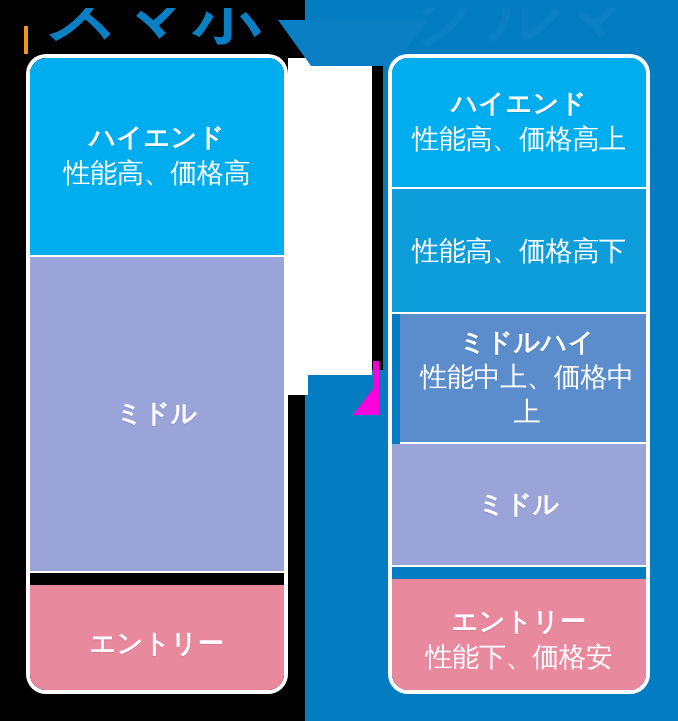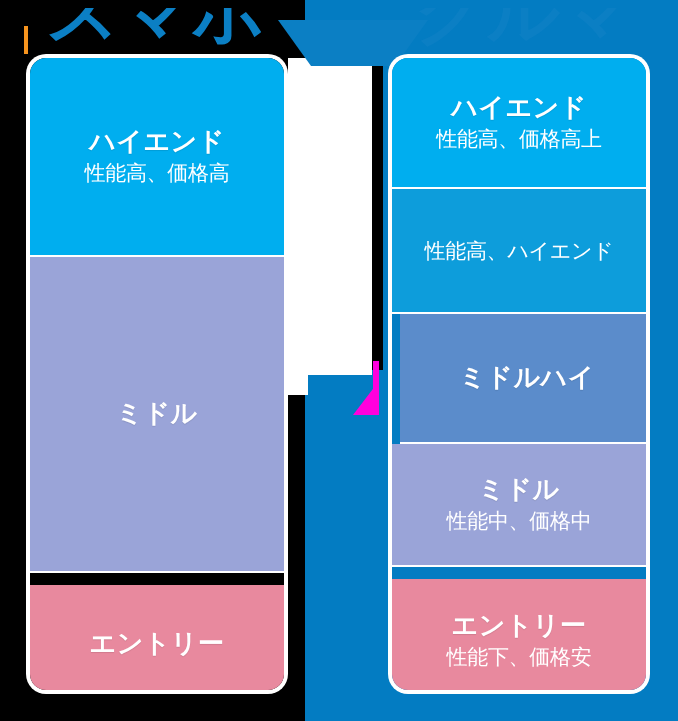--- a/index.html
+++ b/index.html
@@ -155,21 +155,21 @@
   .tier:last-child { border-bottom: none; margin-top: 12px; }
 
   .tier-title {
     font-weight: bold;
     font-size: 26px;
     line-height: 1.22;
     letter-spacing: 0.5px;
     text-shadow: 0 1px 1px rgba(0,0,0,0.10);
   }
   .tier-desc {
-    font-size: 21px;
+    font-size: 27px;
     line-height: 1.28;
     margin-top: 2px;
     letter-spacing: -0.3px;
   }
 
   
   .left-card .tier-0 { height: 199px; }
   .left-card .tier-1 { height: 316px; }
   .left-card .tier-2 { height: 117px; }
 
@@ -216,28 +216,28 @@
       <div class="tier-title">エントリー</div>
     </div>
   </div>
 
   <div class="card right-card">
     <div class="tier tier-0" style="background: rgb(0, 174, 239);">
       <div class="tier-title">ハイエンド</div>
       <div class="tier-desc">性能高、価格高上</div>
     </div>
     <div class="tier tier-1" style="background: rgb(13, 157, 219);">
-      <div class="tier-desc">性能高、ハイエンド</div>
+      <div class="tier-desc">性能高、価格高下</div>
     </div>
     <div class="tier tier-2" style="background: rgb(91, 140, 203);">
       <div class="tier-title">ミドルハイ</div>
+      <div class="tier-desc">性能中上、価格中上</div>
     </div>
     <div class="tier tier-3" style="background: rgb(154, 164, 216);">
       <div class="tier-title">ミドル</div>
-      <div class="tier-desc">性能中、価格中</div>
     </div>
     <div class="tier tier-4" style="background: rgb(232, 137, 158);">
       <div class="tier-title">エントリー</div>
       <div class="tier-desc">性能下、価格安</div>
     </div>
   </div>
 
 </div>
 
 </body></html>

